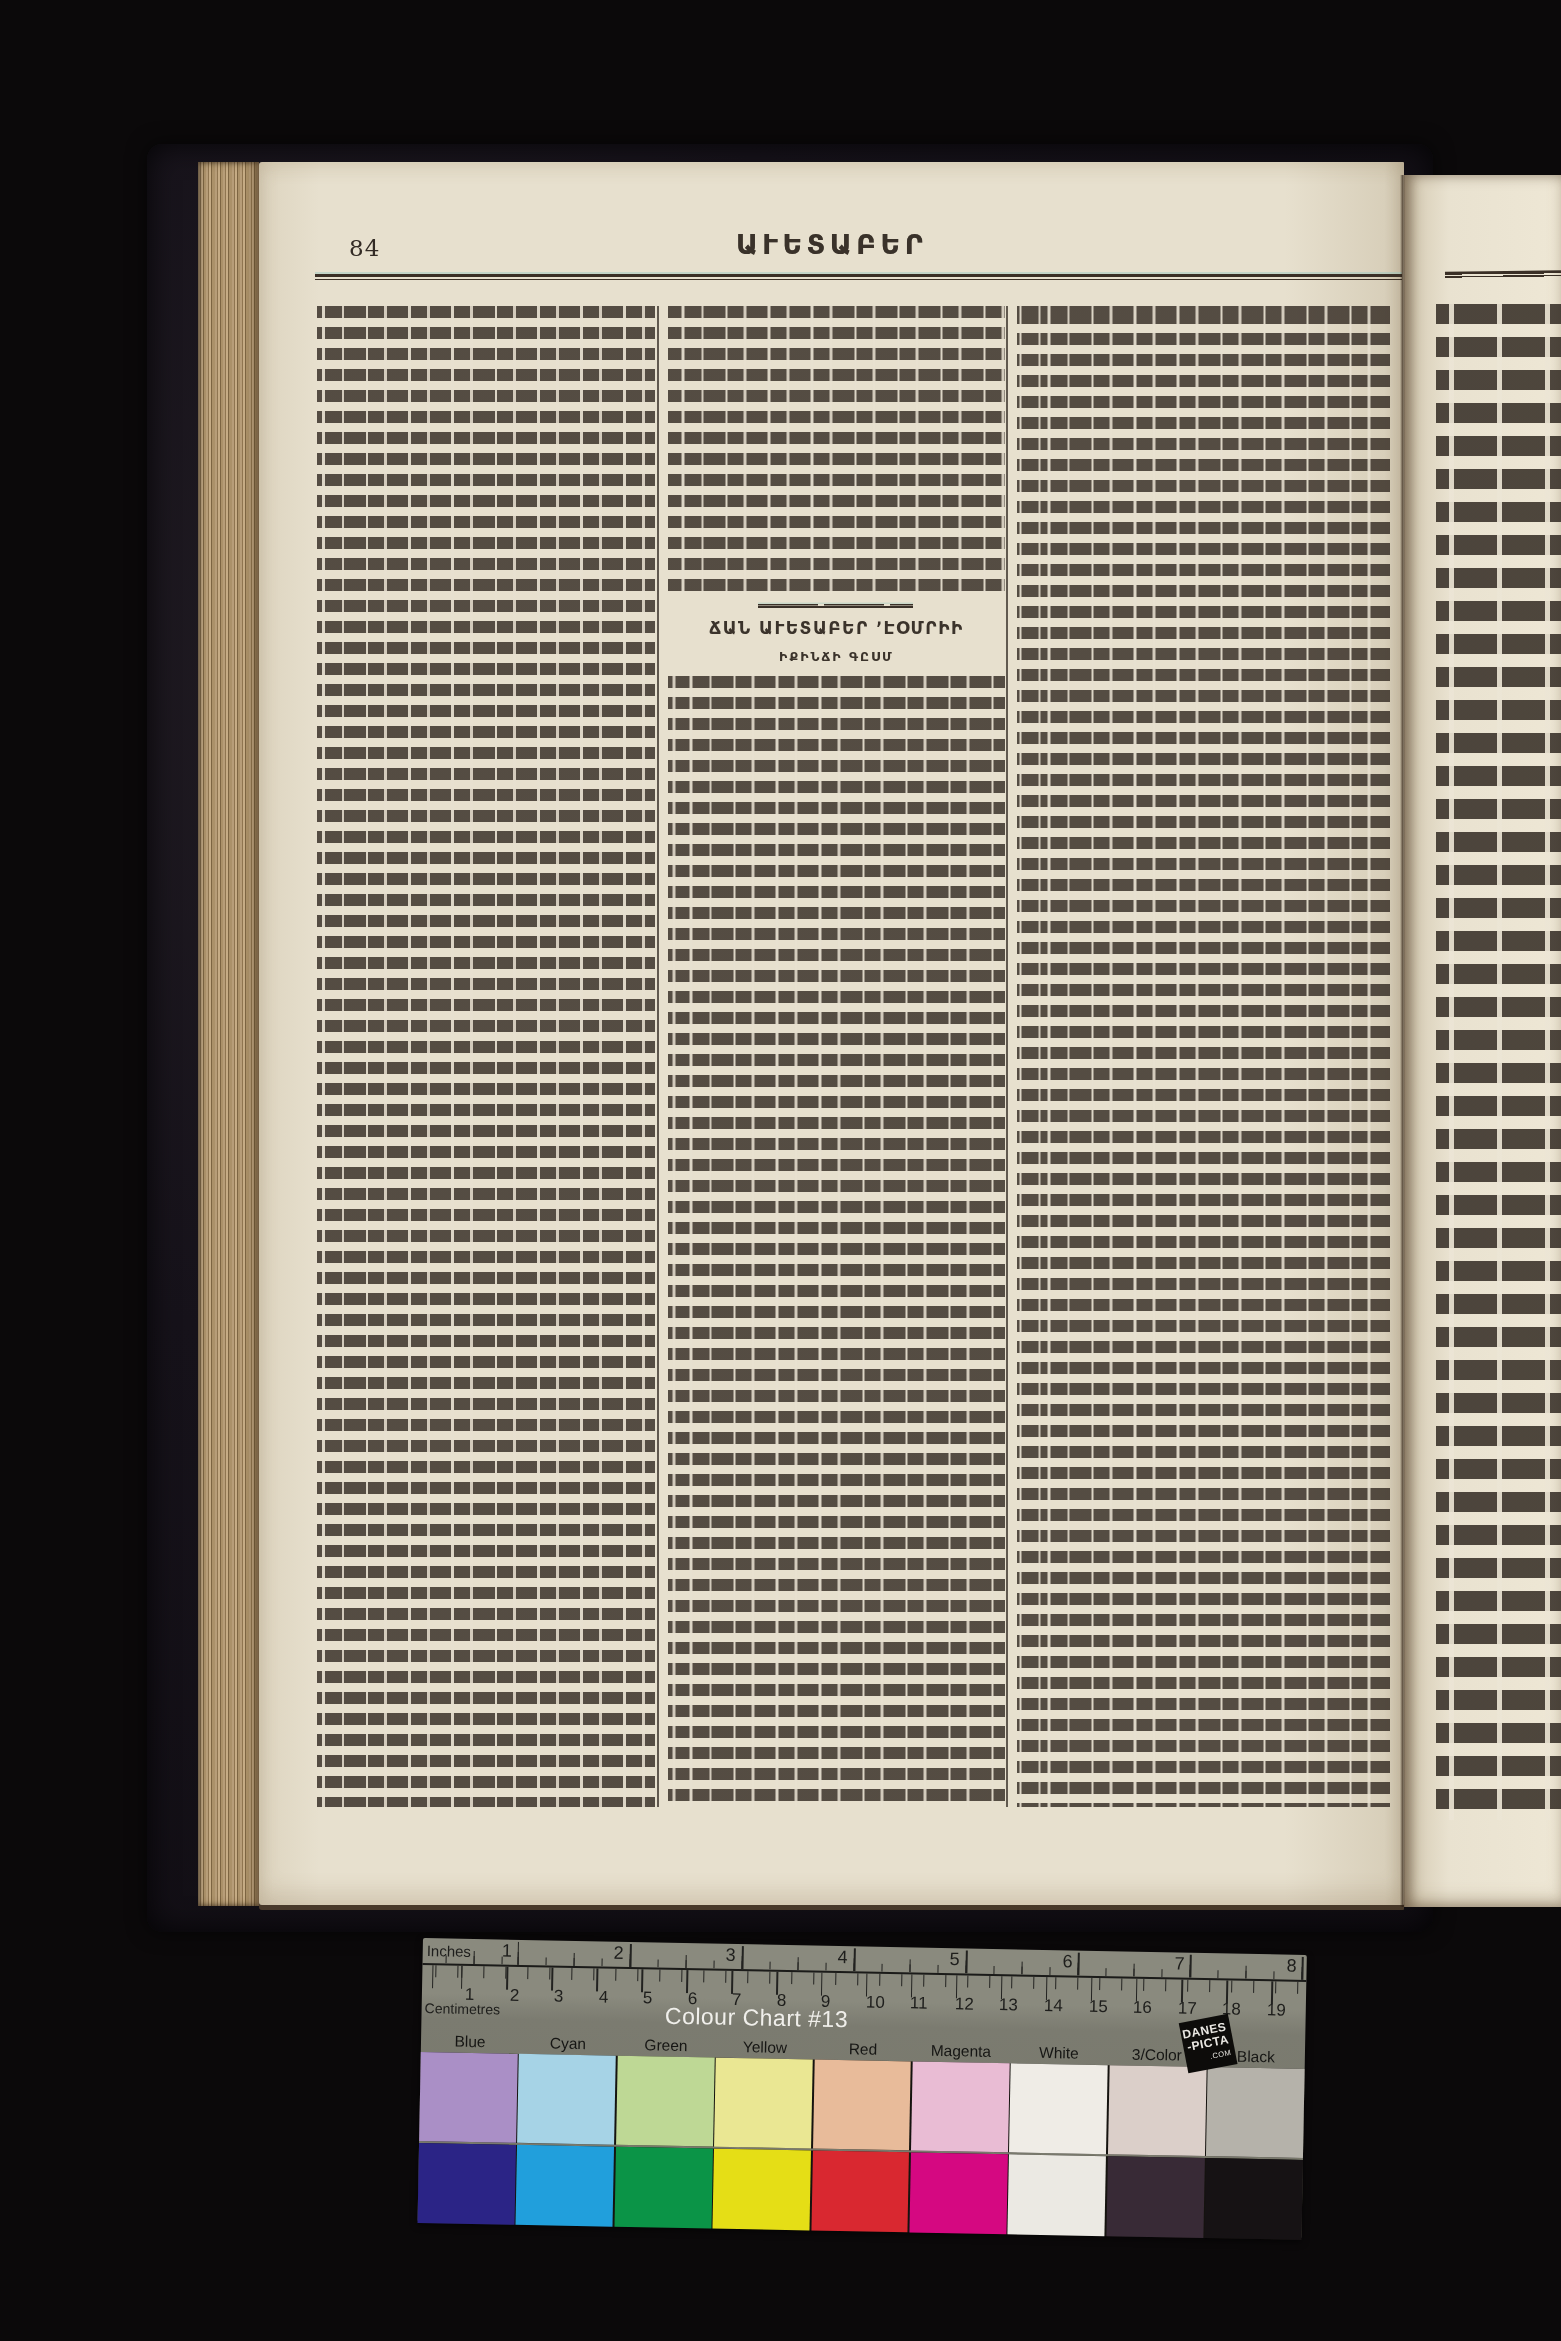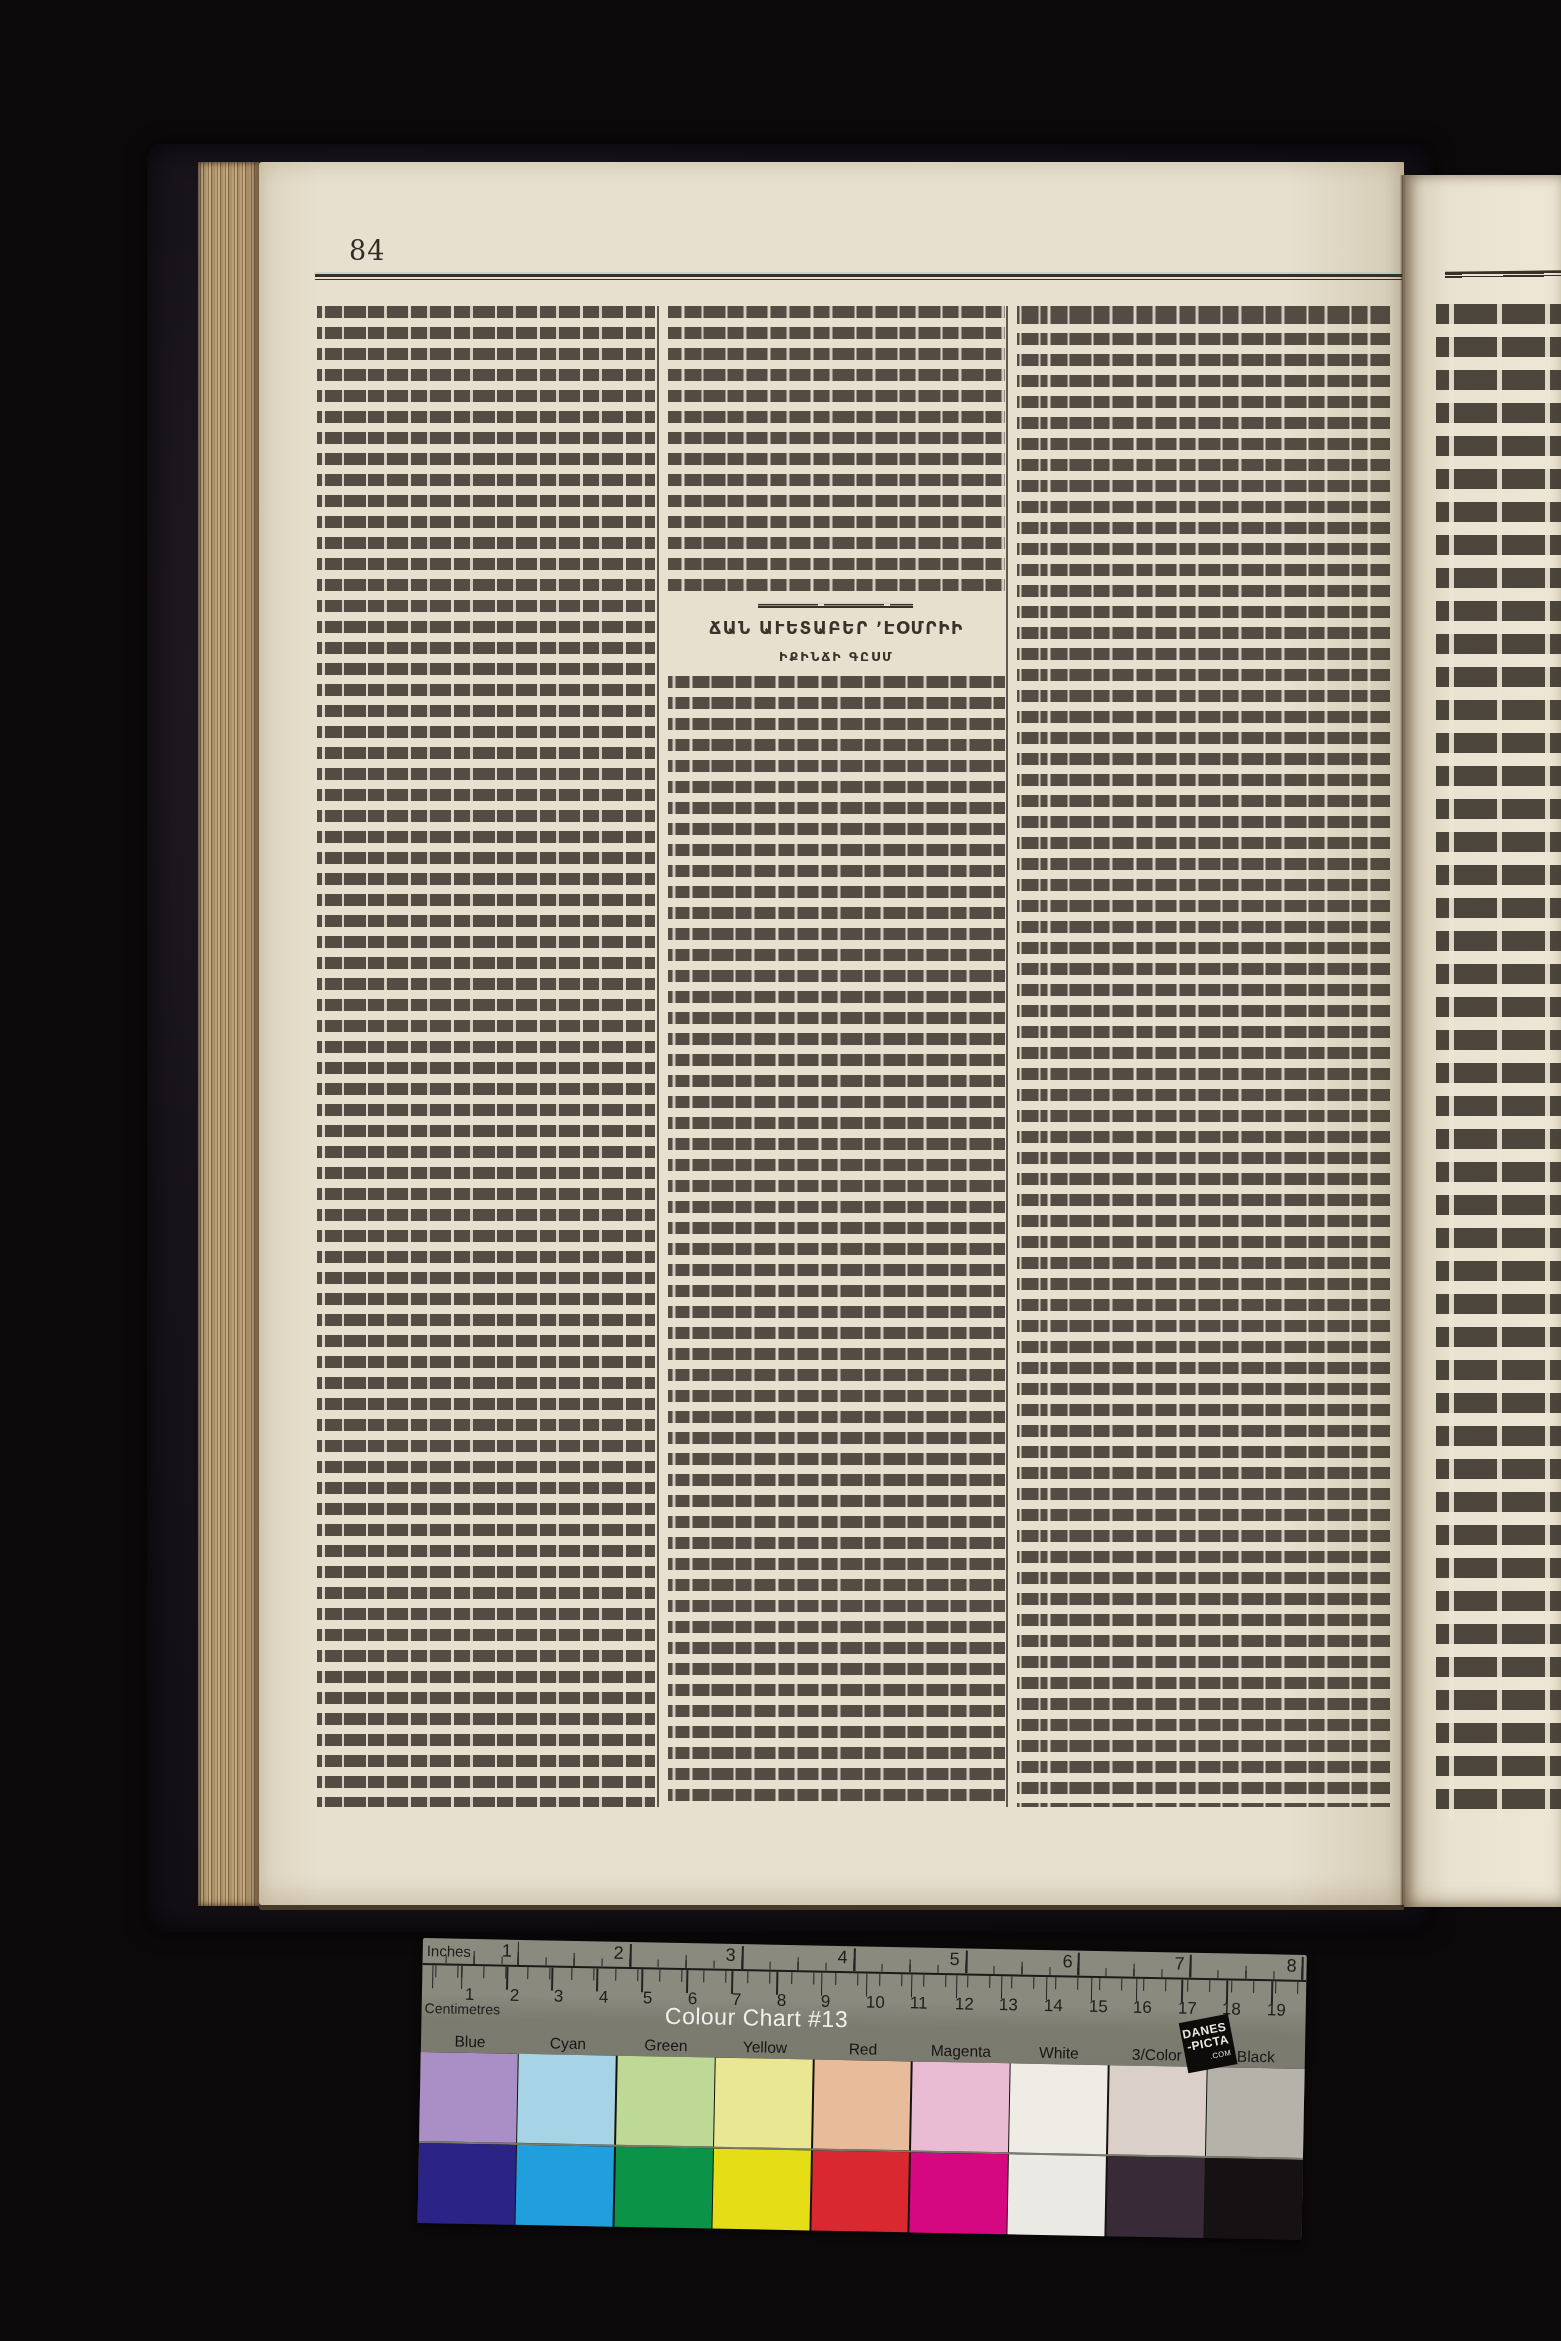--- a/index.html
+++ b/index.html
@@ -20,21 +20,21 @@
            #e6dfcd;
          box-shadow:0 5px 0 rgba(140,110,70,.45), inset 0 -13px 20px rgba(120,95,60,.18), inset 0 9px 15px rgba(120,95,60,.12);}
   .page-right{left:1404px;top:175px;width:157px;height:1732px;
          background:linear-gradient(90deg,#d3c8b0 0,#e9e2d0 45px,#eee7d5 100%);
          box-shadow:inset 7px 0 13px rgba(70,50,30,.55), inset 0 -10px 15px rgba(120,95,60,.2);}
   .gutter-line{position:absolute;left:1400px;top:175px;width:5px;height:1732px;
          background:linear-gradient(90deg,rgba(40,26,16,0),rgba(40,26,16,.65) 55%,rgba(40,26,16,0));}
 
   
   .pagenum{position:absolute;left:90px;top:73px;font-family:"DejaVu Serif",serif;
-           font-size:27px;color:#332b25;letter-spacing:1px;}
+           font-size:23px;color:#332b25;letter-spacing:1px;}
   .masthead{position:absolute;left:0;right:0;top:67px;text-align:center;
             font-size:27px;font-weight:bold;color:#3a322a;letter-spacing:4.5px;
             text-shadow:0 0 0.5px rgba(58,50,42,.6);}
   .head-rule{position:absolute;left:56px;right:2px;top:112px;height:7.5px;
             background:linear-gradient(#3a2f26 0 3px,rgba(0,0,0,0) 3px 5px,#3a2f26 5px 6.5px,rgba(0,0,0,0) 6.5px);
             box-shadow:0 -2px 0 rgba(150,200,193,.45);}
   .vrule{position:absolute;top:144px;width:1.5px;height:1501px;background:rgba(40,32,26,.7);}
   .vrule.r1{left:398px;} .vrule.r2{left:747px;}
 
   
@@ -112,20 +112,21 @@
 </head>
 <body>
 
 <div id="stage">
 
   <div class="cover"></div>
   <div class="page-edges"></div>
 
   <div class="page page-main">
     <div class="pagenum">84</div>
+    <div class="masthead">ԱՒԵՏԱԲԵՐ</div>
     <div class="head-rule"></div>
 
     <div class="textsim col1"></div>
     <div class="vrule r1"></div>
 
     <div class="textsim col2a"></div>
     <div class="article-sep"></div>
     <div class="article-title">ՃԱՆ ԱՒԵՏԱԲԵՐ ՚ԷՕՄՐԻԻ</div>
     <div class="article-sub">ԻՔԻՆՃԻ ԳԸՍՄ</div>
     <div class="textsim col2b"></div>

